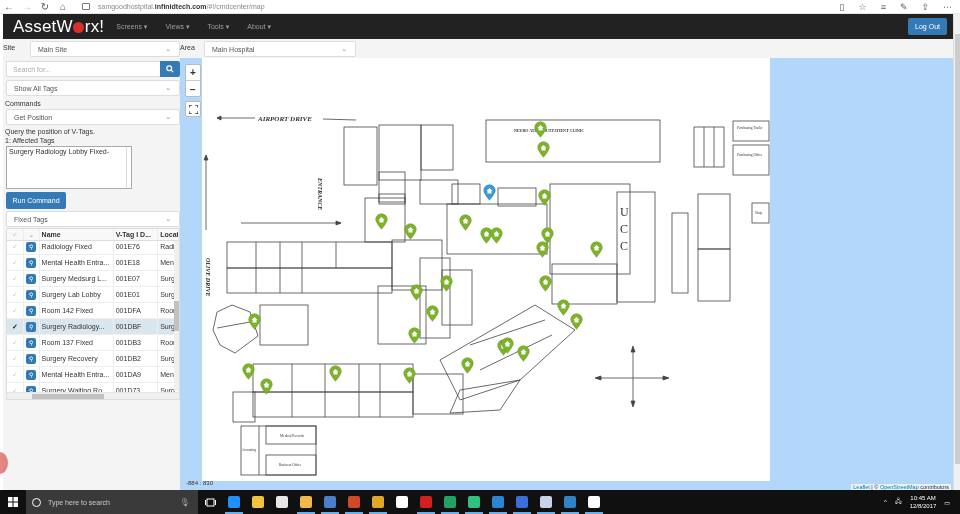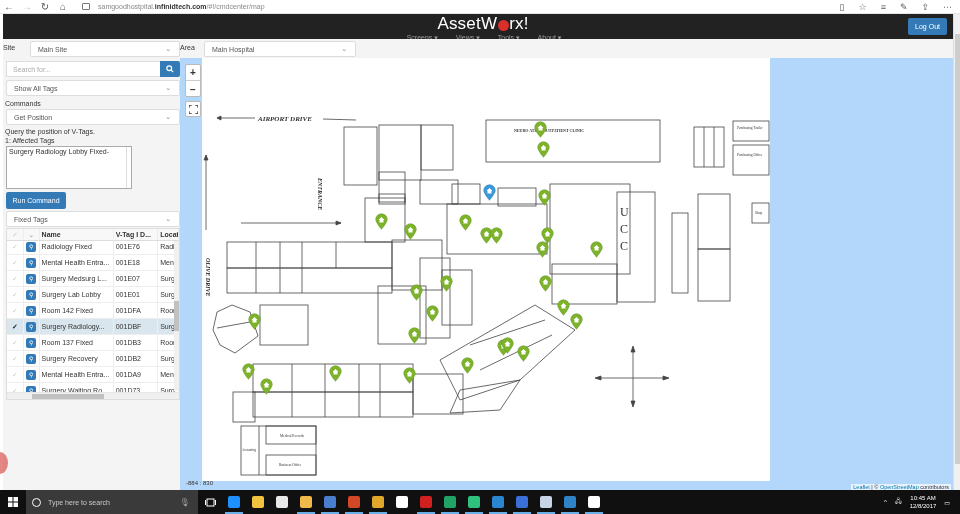--- a/index.html
+++ b/index.html
@@ -7,21 +7,21 @@
 
   
   .browser-bar { position: absolute; left: 0; top: 0; width: 960px; height: 14px; background: #fff; border-bottom: 1px solid #e6e6e6; display: flex; align-items: center; }
   .nav-btn { width: 18px; height: 14px; display: flex; align-items: center; justify-content: center; color: #555; font-size: 10px; }
   .url { margin-left: 10px; display: flex; align-items: center; color: #888; font-size: 7px; }
   .url .lock { margin-right: 8px; width: 8px; height: 7px; border: 1px solid #777; border-radius: 1px; }
   .url .host { color: #333; font-weight: bold; }
   .browser-right { position: absolute; right: 8px; top: 0; height: 14px; display: flex; align-items: center; gap: 14px; color: #555; font-size: 9px; }
 
   
-  .navbar { position: absolute; left: 3px; top: 14px; width: 950px; height: 25px; background: #222; display: flex; align-items: center; flex-direction: column; }
+  .navbar { position: absolute; left: 3px; top: 14px; width: 950px; height: 25px; background: #222; display: flex; align-items: center; }
   .brand { margin-left: 10px; color: #fff; font-size: 17px; letter-spacing: 0.2px; display: flex; align-items: center; }
   .brand .o { display: inline-block; width: 11px; height: 11px; border-radius: 50%; background: #d9302c; margin: 0 0.5px; position: relative; top: 1px; }
   .nav-menu { display: flex; margin-left: 12px; gap: 18px; }
   .nav-menu span { color: #9d9d9d; font-size: 7px; }
   .logout { position: absolute; right: 6px; top: 4px; height: 17px; padding: 0 7px; background: #337ab7; color: #fff; font-size: 7px; border-radius: 2px; display: flex; align-items: center; }
 
   
   .filter-row { position: absolute; left: 3px; top: 39px; width: 950px; height: 19px; background: #f4f4f4; }
   .lbl { position: absolute; font-size: 7px; color: #333; }
   .select { position: absolute; height: 16px; background: #fff; border: 1px solid #ddd; border-radius: 2px; font-size: 7px; color: #555; padding-left: 7px; display: flex; align-items: center; }

